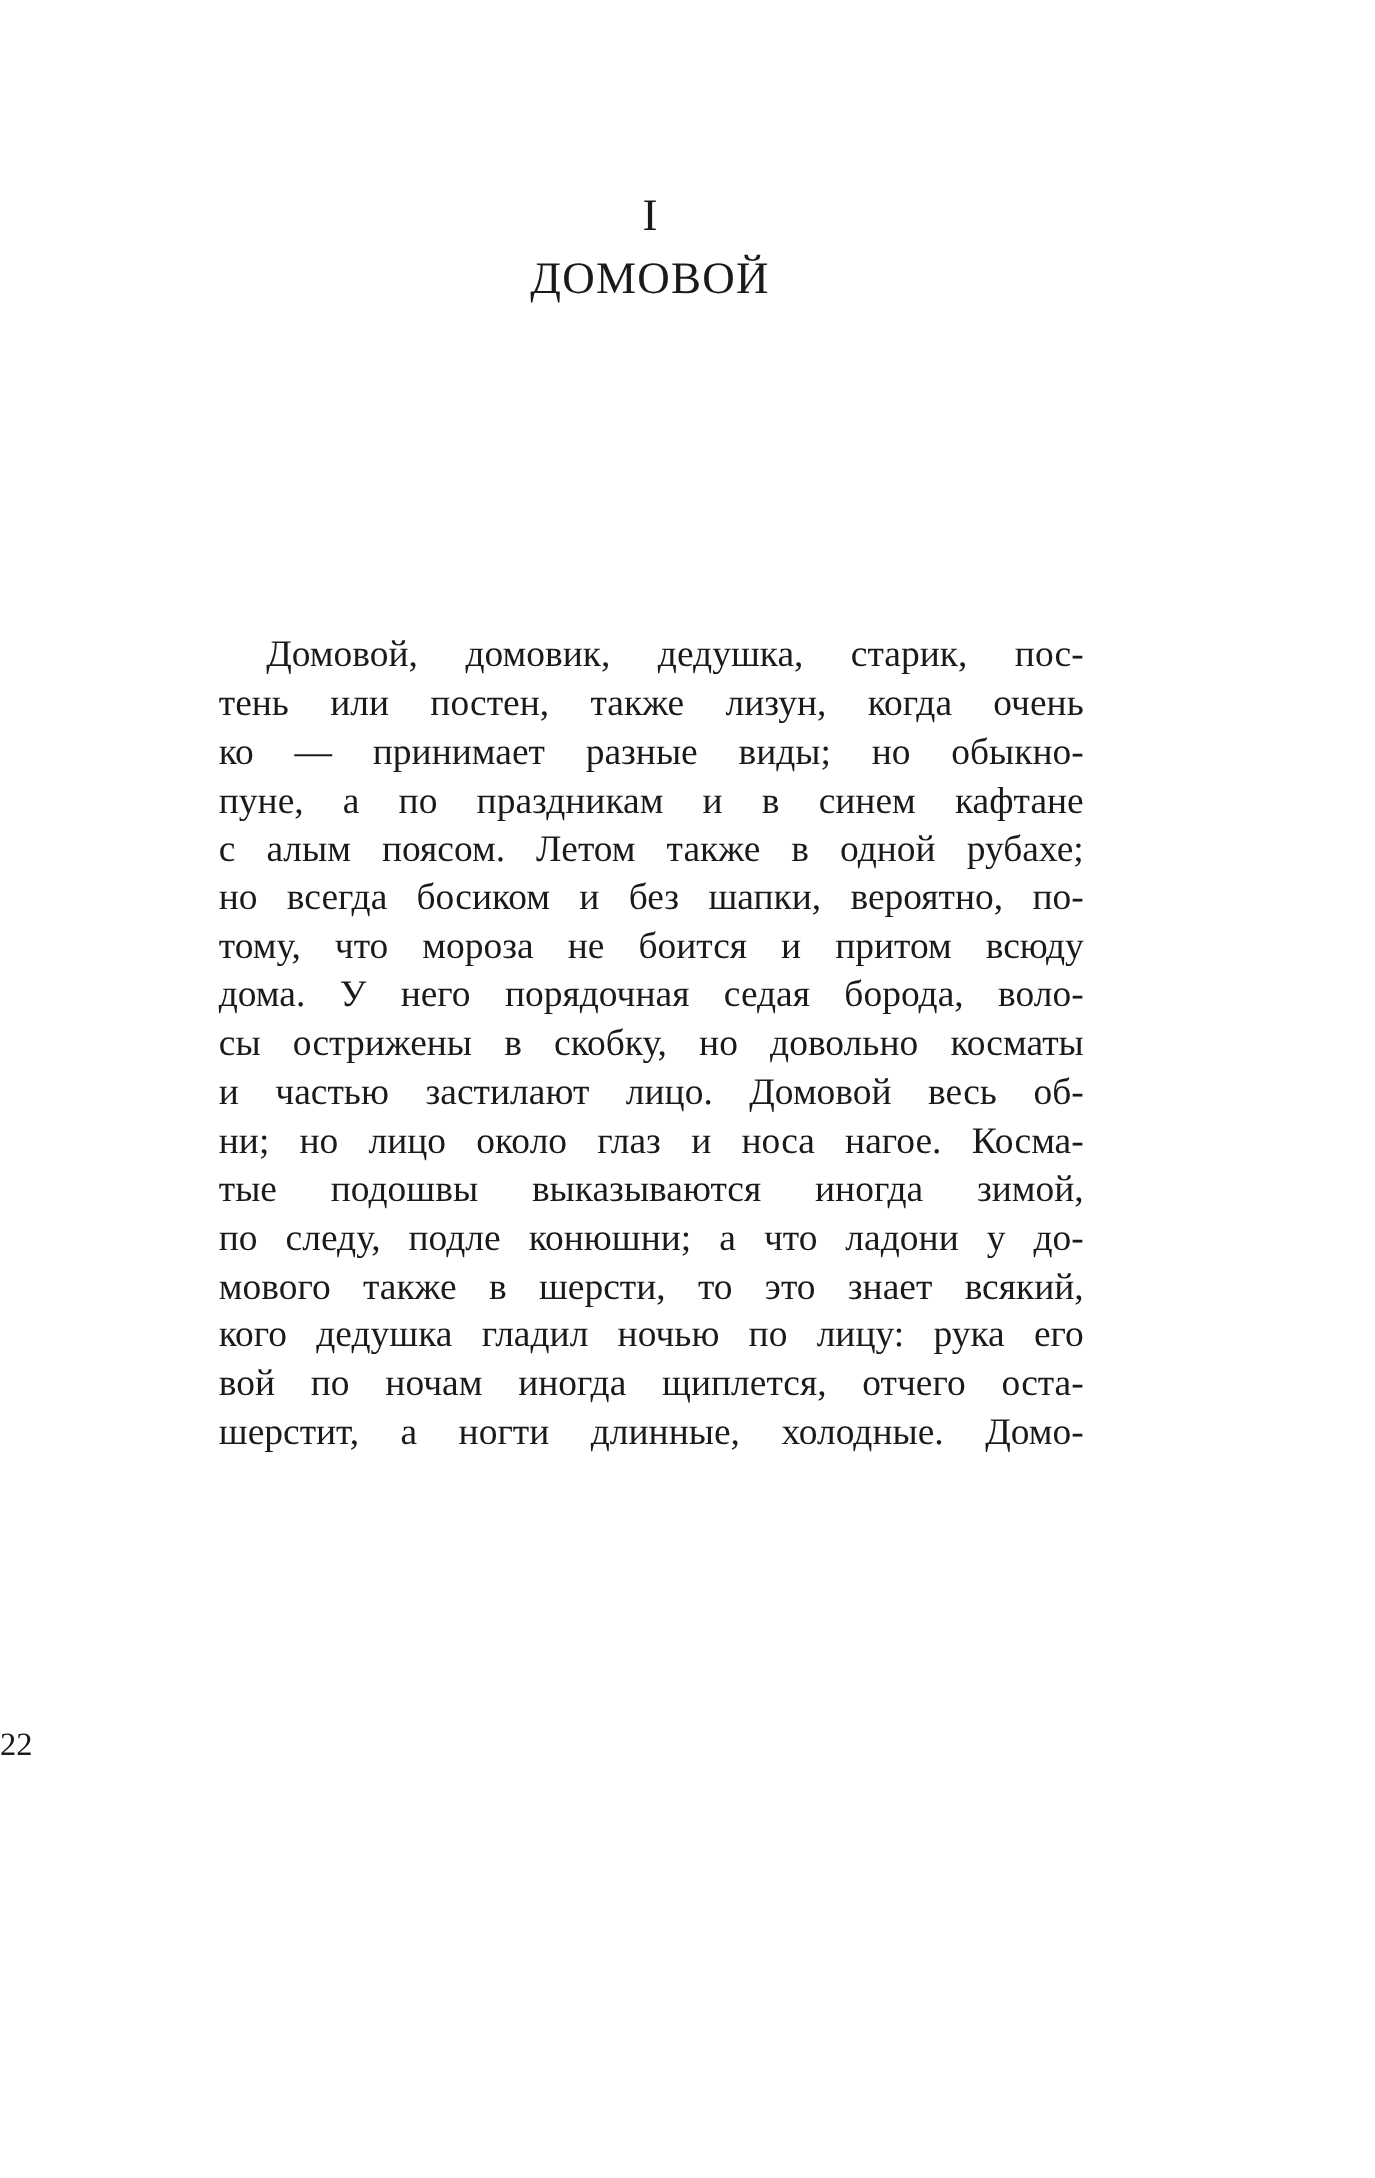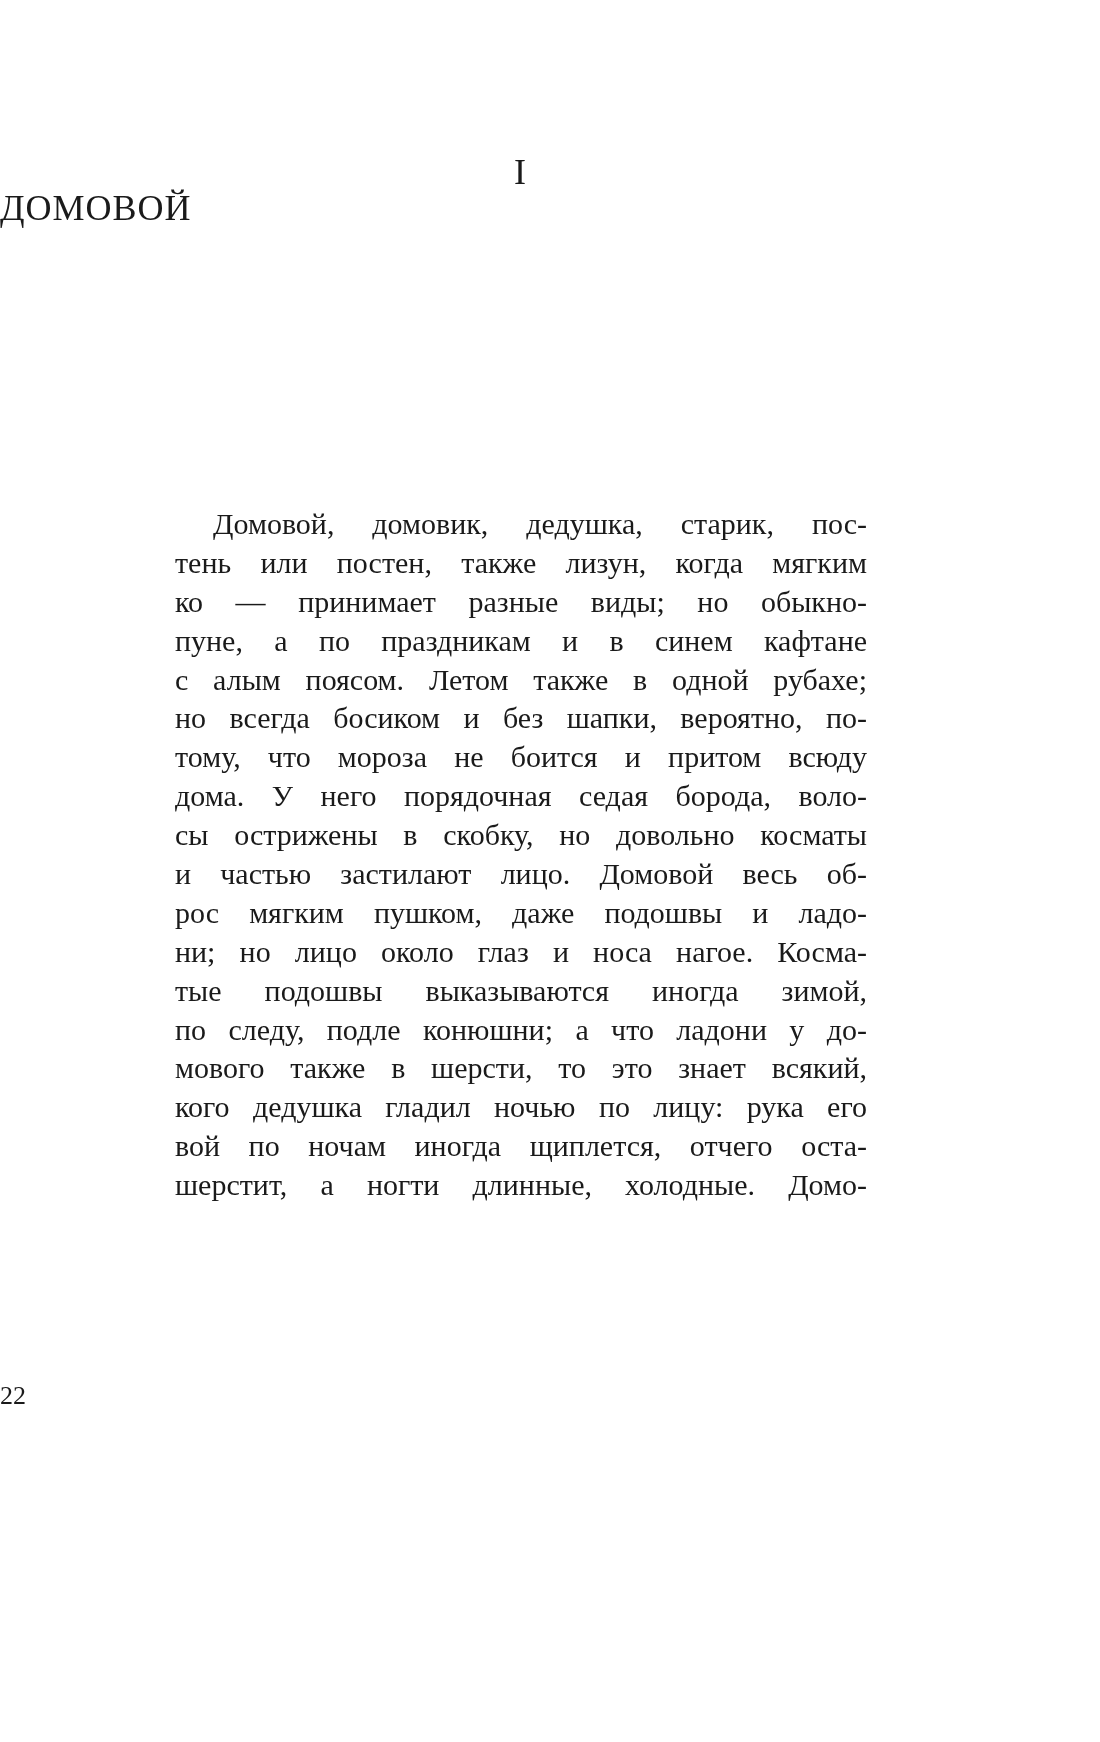--- a/index.html
+++ b/index.html
@@ -19,24 +19,24 @@
       position: absolute;
       top: 150px;
       left: 0;
       width: 1040px;
       text-align: center;
       font-size: 36px;
       line-height: 44px;
     }
     .chapter-title {
       position: absolute;
-      top: 186px;
+      top: 200px;
       left: 0;
       width: 1040px;
-      text-align: left;
+      text-align: center;
       font-size: 36px;
       line-height: 44px;
       letter-spacing: 1px;
     }
     .body-text {
       position: absolute;
       top: 505px;
       left: 175px;
       width: 692px;
     }
@@ -63,30 +63,29 @@
     }
   </style>
 </head>
 <body>
 
 <div class="chapter-number">I</div>
 <h1 class="chapter-title" style="margin:0;font-weight:normal;">ДОМОВОЙ</h1>
 
 <div class="body-text">
   <span class="line indent">Домовой, домовик, дедушка, старик, пос-</span>
-  <span class="line">тень или постен, также лизун, когда мягким</span>
+  <span class="line">тень или постен, также лизун, когда очень</span>
   <span class="line">ко — принимает разные виды; но обыкно-</span>
   <span class="line">пуне, а по праздникам и в синем кафтане</span>
   <span class="line">с алым поясом. Летом также в одной рубахе;</span>
   <span class="line">но всегда босиком и без шапки, вероятно, по-</span>
   <span class="line">тому, что мороза не боится и притом всюду</span>
   <span class="line">дома. У него порядочная седая борода, воло-</span>
   <span class="line">сы острижены в скобку, но довольно косматы</span>
   <span class="line">и частью застилают лицо. Домовой весь об-</span>
-  <span class="line">рос мягким пушком, даже подошвы и ладо-</span>
   <span class="line">ни; но лицо около глаз и носа нагое. Косма-</span>
   <span class="line">тые подошвы выказываются иногда зимой,</span>
   <span class="line">по следу, подле конюшни; а что ладони у до-</span>
   <span class="line">мового также в шерсти, то это знает всякий,</span>
   <span class="line">кого дедушка гладил ночью по лицу: рука его</span>
   <span class="line">вой по ночам иногда щиплется, отчего оста-</span>
   <span class="line">шерстит, а ногти длинные, холодные. Домо-</span>
 </div>
 
 <div class="page-number">22</div>

